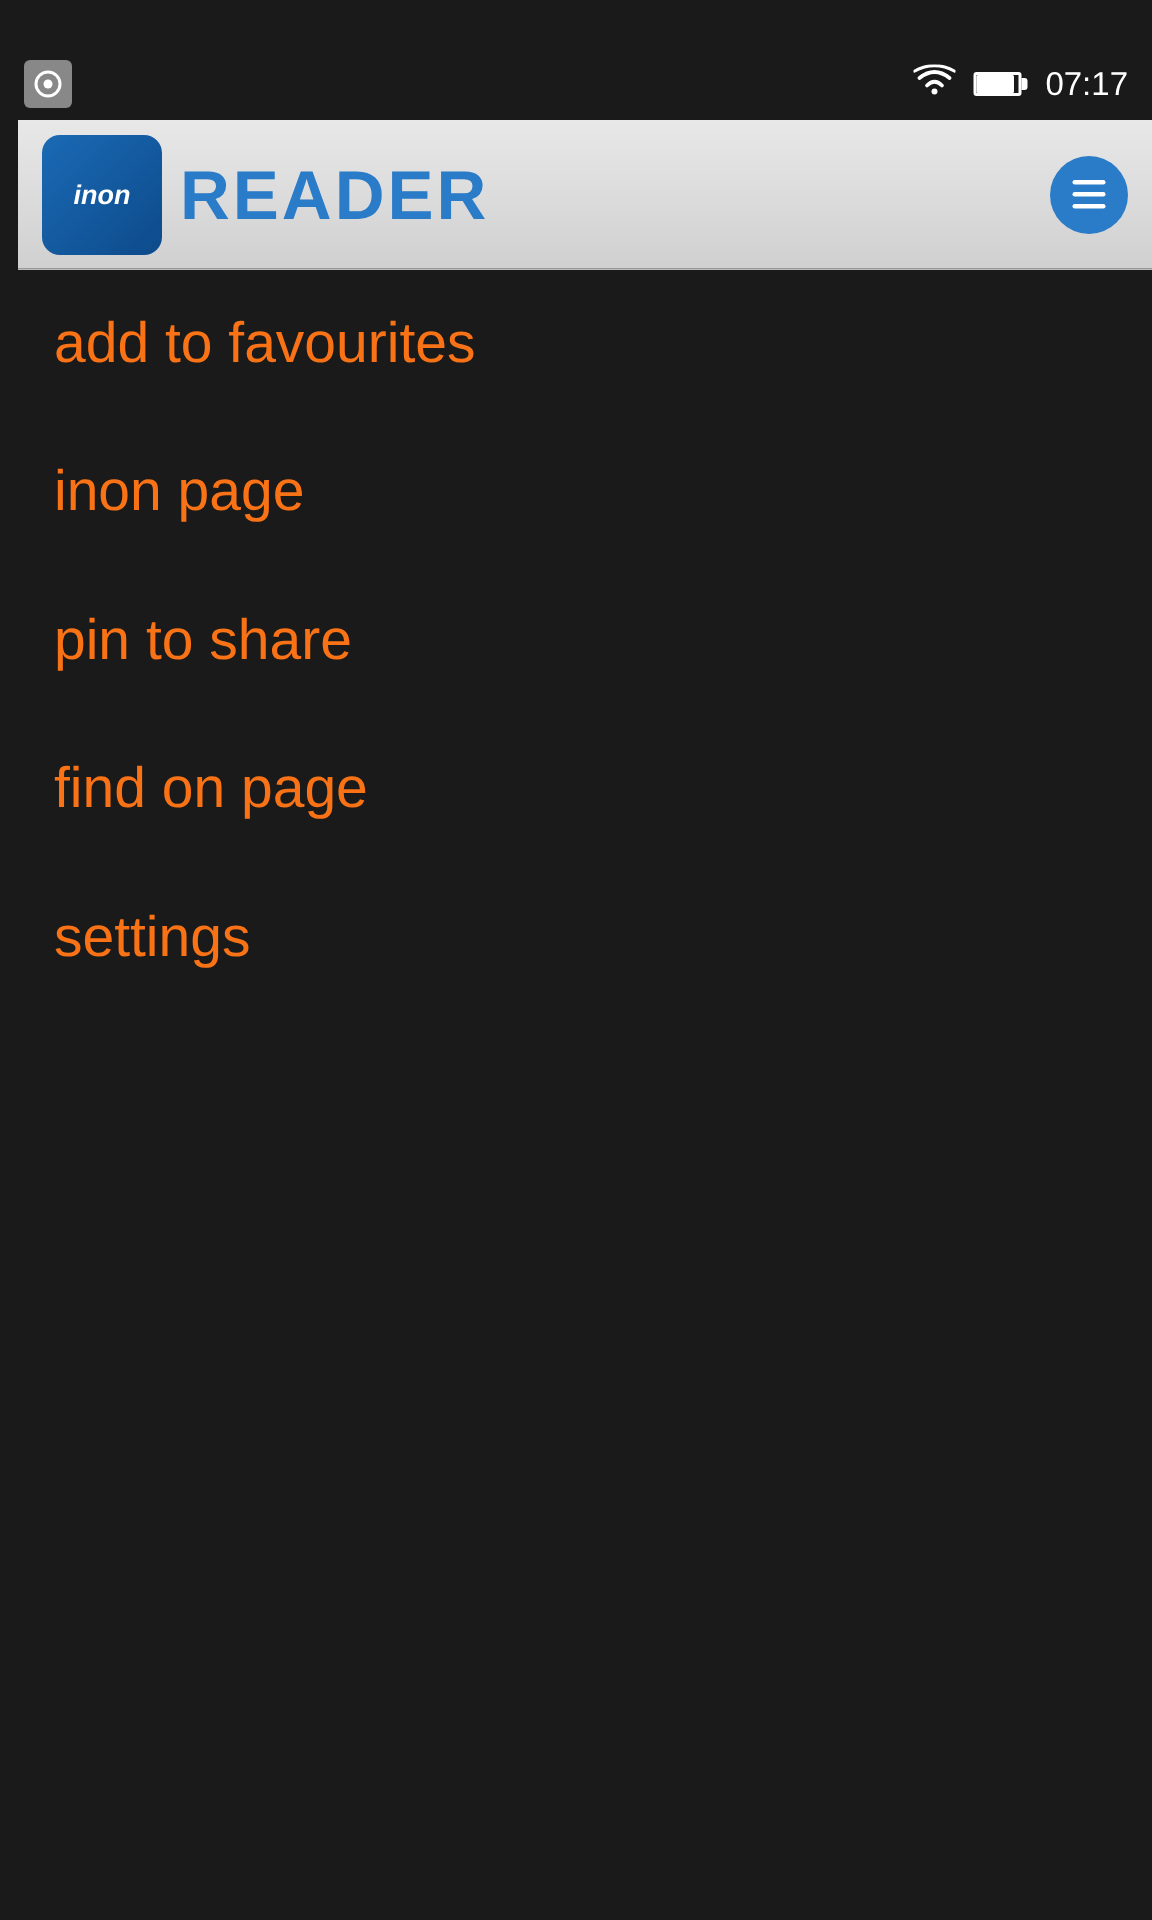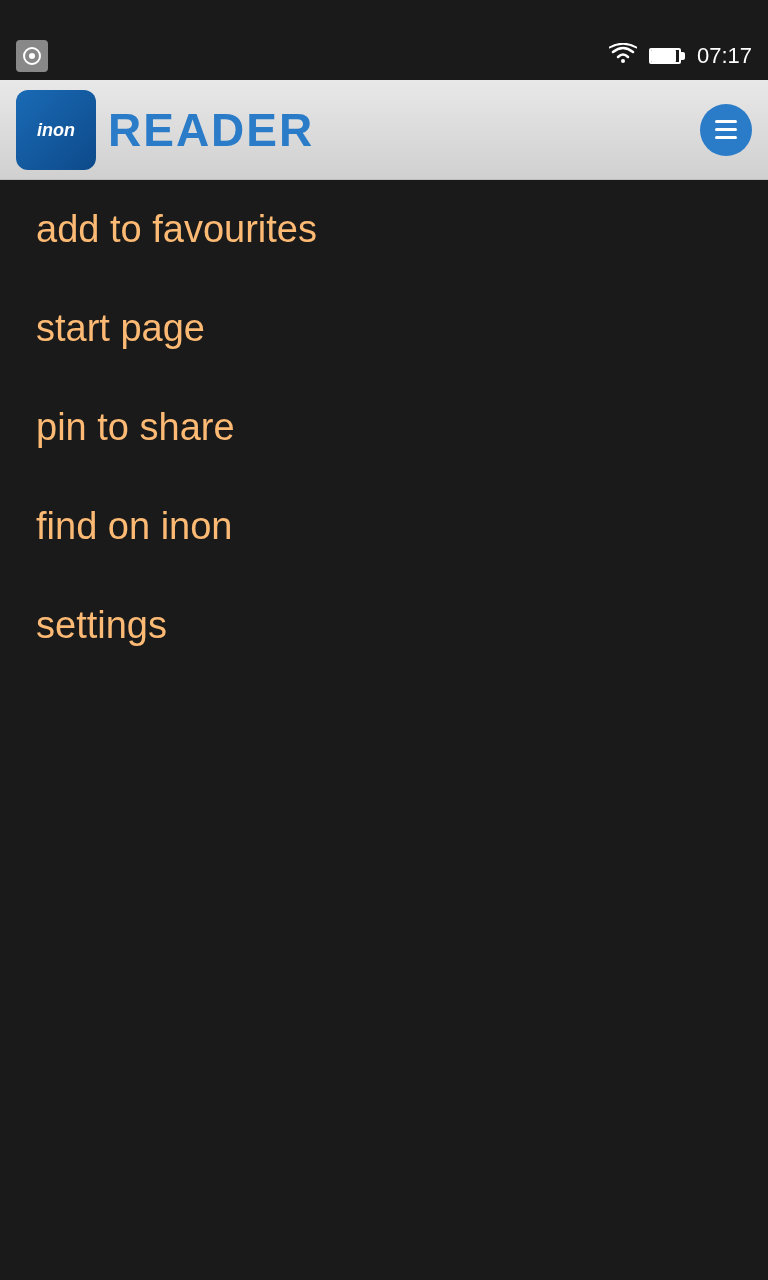--- a/index.html
+++ b/index.html
@@ -81,20 +81,21 @@
 
     
     .app-header {
       background: linear-gradient(180deg, #e8e8e8 0%, #d0d0d0 100%);
       height: 100px;
       display: flex;
       align-items: center;
       justify-content: space-between;
       padding: 0 16px;
       border-bottom: 1px solid #bbb;
+      margin-left: 12px;
     }
     .app-logo {
       display: flex;
       align-items: center;
       gap: 12px;
     }
     .logo-icon {
       width: 80px;
       height: 80px;
       background: linear-gradient(135deg, #1a6ab5 0%, #0d4a8a 100%);
@@ -276,21 +277,21 @@
       position: absolute;
       top: 0;
       left: 0;
       right: 0;
       bottom: 0;
       z-index: 100;
     }
     .dropdown-menu-item {
       padding: 28px 36px;
       font-size: 38px;
-      color: #fdba74;
+      color: #f97316;
       font-weight: 300;
       cursor: pointer;
       border-bottom: none;
     }
     .dropdown-menu-item.truncated {
       color: #ddd;
     }
   </style>
 </head>
 <body>
@@ -420,26 +421,26 @@
       <span class="url-text">inoreader.com/m</span>
     </div>
     <span class="dots-btn">···</span>
   </div>
 
   <div class="dropdown-overlay">
     <div class="dropdown-menu-item">
       <span>add to favourites</span>
     </div>
     <div class="dropdown-menu-item">
-      <span>start page</span>
+      <span>inon page</span>
     </div>
     <div class="dropdown-menu-item">
       <span>pin to share</span>
     </div>
     <div class="dropdown-menu-item">
-      <span>find on inon</span>
+      <span>find on page</span>
     </div>
     <div class="dropdown-menu-item">
       <span>settings</span>
     </div>
   </div>
 
 </div>
 
 </body></html>

